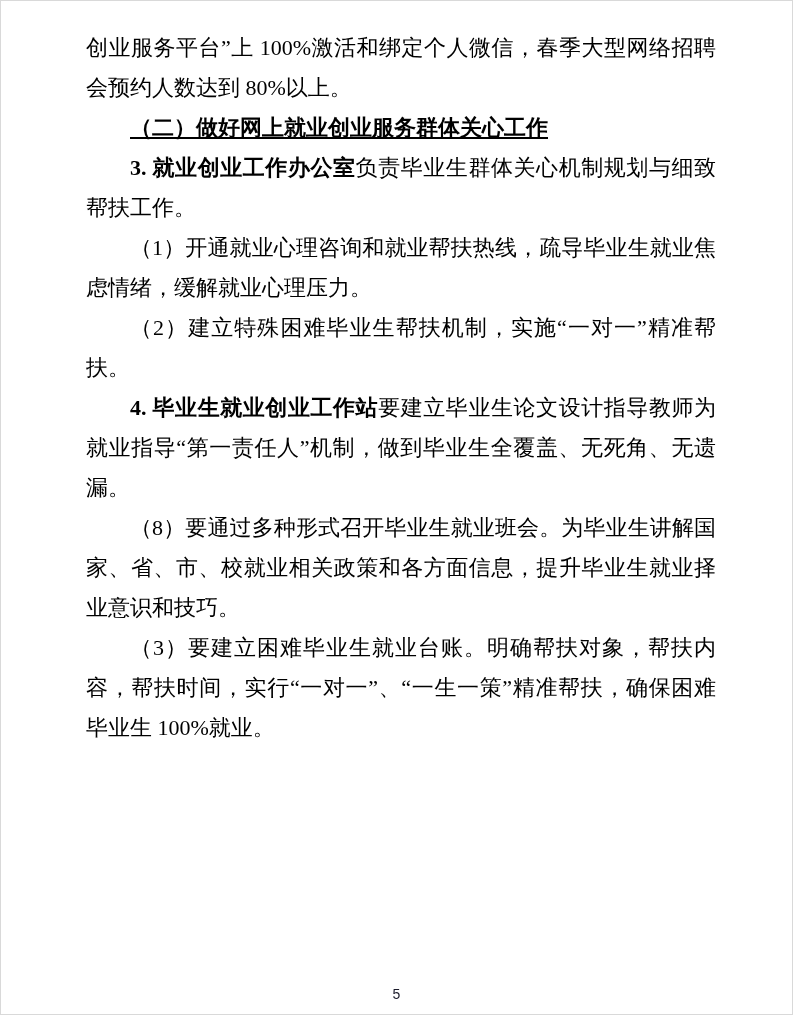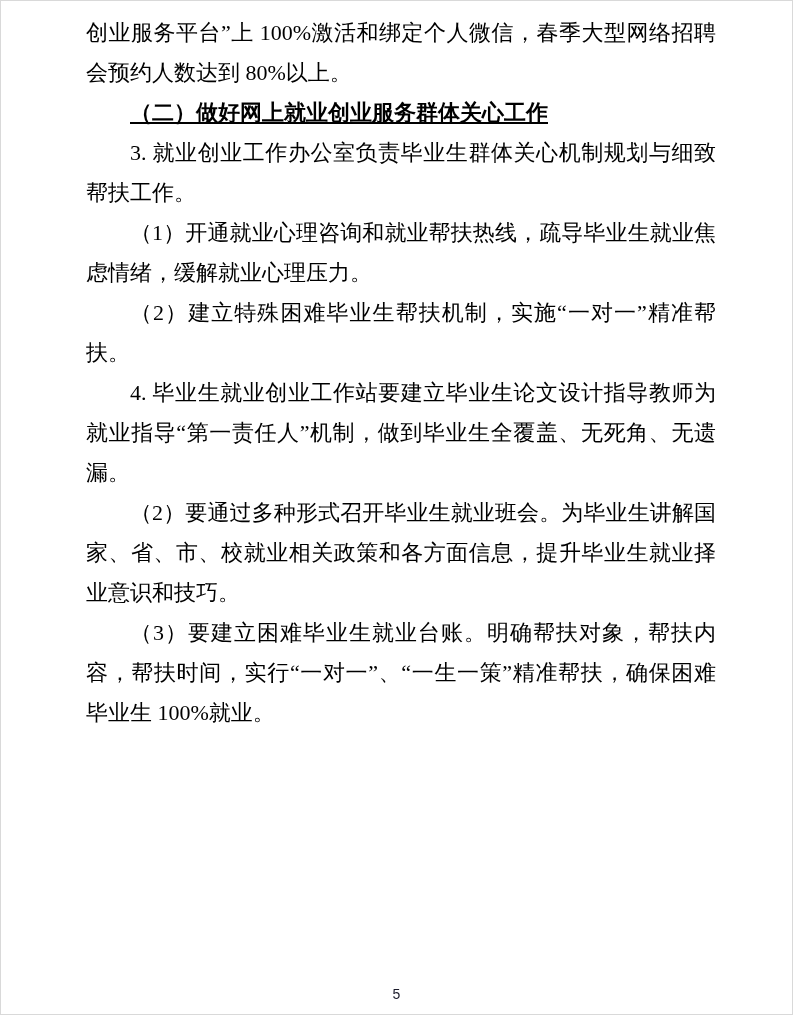--- a/index.html
+++ b/index.html
@@ -12,21 +12,21 @@
     width: 793px;
     height: 1015px;
     background: #ffffff;
     box-sizing: border-box;
     border: 1px solid #d9d9d9;
     overflow: hidden;
     font-family: "Liberation Serif", "DejaVu Serif", serif;
   }
   .content {
     position: absolute;
-    top: 12px;
+    top: 27px;
     left: 85px;
     width: 630px;
     color: #000000;
     font-size: 22px;
     line-height: 40px;
     text-align: justify;
     text-justify: inter-ideograph;
   }
   .para {
     margin: 0;
@@ -34,21 +34,21 @@
     word-break: break-all;
   }
   .para.no-indent {
     text-indent: 0;
   }
   .para.heading {
     font-weight: 700;
     text-decoration: underline;
   }
   .lead-bold {
-    font-weight: 400;
+    font-weight: 700;
   }
   .footer {
     position: absolute;
     left: 0;
     right: 0;
     bottom: 12px;
     text-align: center;
     font-family: "Liberation Sans", "DejaVu Sans", sans-serif;
     font-size: 14px;
     color: #1a1a2a;
@@ -66,21 +66,21 @@
 
     <p class="para"><span class="lead-bold">3. 就业创业工作办公室</span><span>负责毕业生群体关心机制规划与细致帮扶工作。</span></p>
 
     <p class="para">（1）开通就业心理咨询和就业帮扶热线，疏导毕业生就业焦虑情绪，缓解就业心理压力。</p>
 
     <p class="para">（2）建立特殊困难毕业生帮扶机制，实施“一对一”精准帮扶。</p>
 
     <p class="para"><span class="lead-bold">4. 毕业生就业创业工作站</span><span>要建立毕业生论文设计指导教师为就业指导“第一责任人”机制，做到毕业生全覆盖、无死角、无遗漏。</span></p>
 
 
-    <p class="para">（2）要通过多种形式召开毕业生就业班会。为毕业生讲解国家、省、市、校就业相关政策和各方面信息，提升毕业生就业择业意识和技巧。</p>
+    <p class="para">（8）要通过多种形式召开毕业生就业班会。为毕业生讲解国家、省、市、校就业相关政策和各方面信息，提升毕业生就业择业意识和技巧。</p>
 
     <p class="para">（3）要建立困难毕业生就业台账。明确帮扶对象，帮扶内容，帮扶时间，实行“一对一”、“一生一策”精准帮扶，确保困难毕业生 100%就业。</p>
 
   </div>
 
   <div class="footer">
     <span>5</span>
   </div>
 </div>
 

